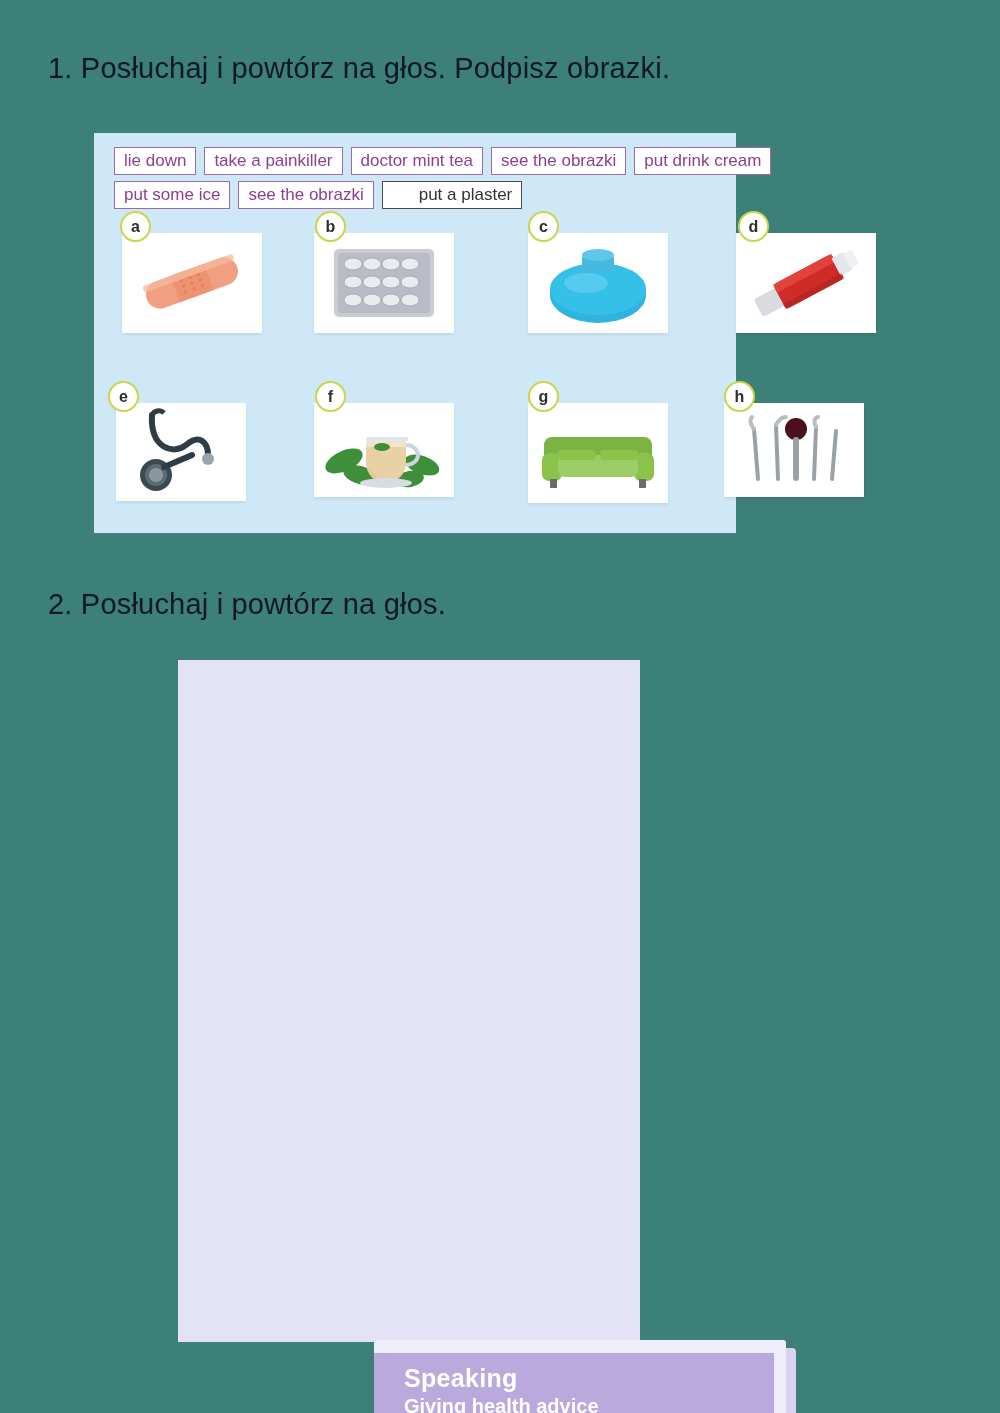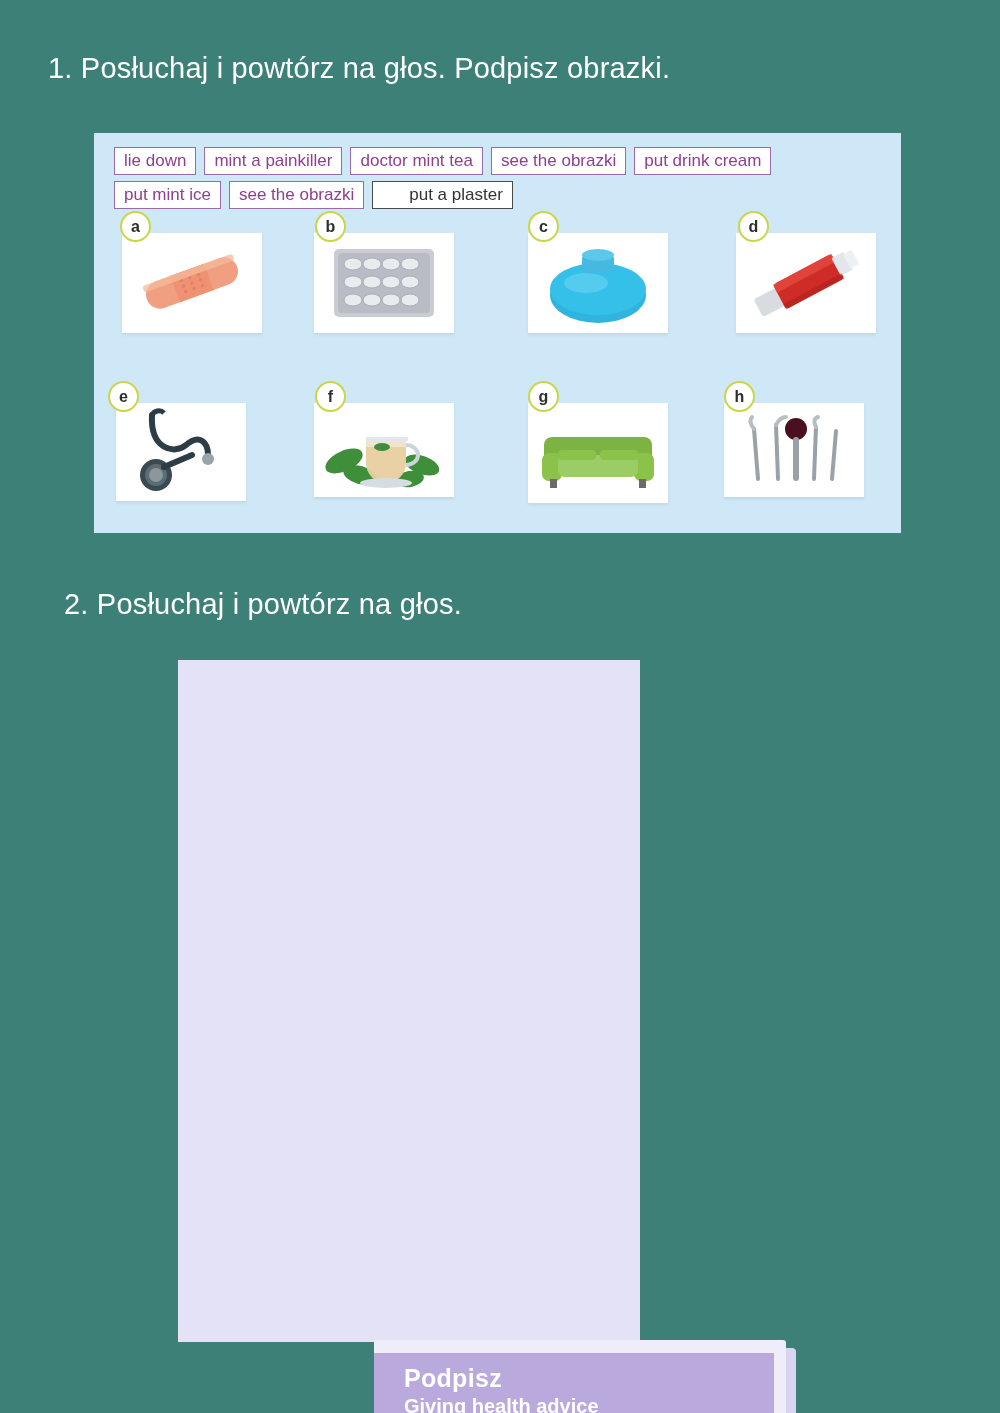--- a/index.html
+++ b/index.html
@@ -10,34 +10,34 @@
     width: 1000px;
     height: 1413px;
     background: #3c8078;
     font-family: "Liberation Sans", sans-serif;
     position: relative;
     overflow: hidden;
   }
 
   
   .ex-heading {
-    color: #ffffff;
+    color: #0f172a;
     font-size: 29px;
     font-weight: 400;
     letter-spacing: 0.2px;
   }
   #ex1-heading { position: absolute; left: 48px; top: 52px; }
-  #ex2-heading { position: absolute; left: 48px; top: 588px; margin-left: 16px; }
+  #ex2-heading { position: absolute; left: 48px; top: 588px; }
 
   
   #ex1-panel {
     position: absolute;
     left: 94px;
     top: 133px;
-    width: 807px;
+    width: 642px;
     height: 400px;
     background: #cfe8f7;
   }
 
   .word-bank {
     position: absolute;
     left: 20px;
     top: 14px;
     width: 760px;
   }
@@ -149,27 +149,27 @@
 </head>
 <body>
 
 <div id="ex1-heading" class="ex-heading">1. Posłuchaj i powtórz na głos. Podpisz obrazki.</div>
 
 <div id="ex1-panel">
 
   <div class="word-bank">
     <div class="word-row">
       <span class="word-chip">lie down</span>
-      <span class="word-chip">mint a painkiller</span>
+      <span class="word-chip">take a painkiller</span>
       <span class="word-chip">doctor mint tea</span>
       <span class="word-chip">see the obrazki</span>
       <span class="word-chip">put drink cream</span>
     </div>
     <div class="word-row">
-      <span class="word-chip">put mint ice</span>
+      <span class="word-chip">put some ice</span>
       <span class="word-chip">see the obrazki</span>
       <span class="word-chip strong">put a plaster</span>
     </div>
   </div>
 
   <div class="pic-grid">
 
     <div class="pic-row">
 
       <div class="pic-cell">
@@ -328,18 +328,18 @@
 </div>
 
 <div id="ex2-heading" class="ex-heading">2. Posłuchaj i powtórz na głos.</div>
 
 <div id="ex2-panel">
   <div id="speak-card-shadow"></div>
 
   <div id="speak-card">
 
     <div id="speak-header">
-      <div class="title">Podpisz</div>
+      <div class="title">Speaking</div>
       <div class="subtitle">Giving health advice</div>
     </div>
 
   </div>
 </div>
 
 </body></html>

